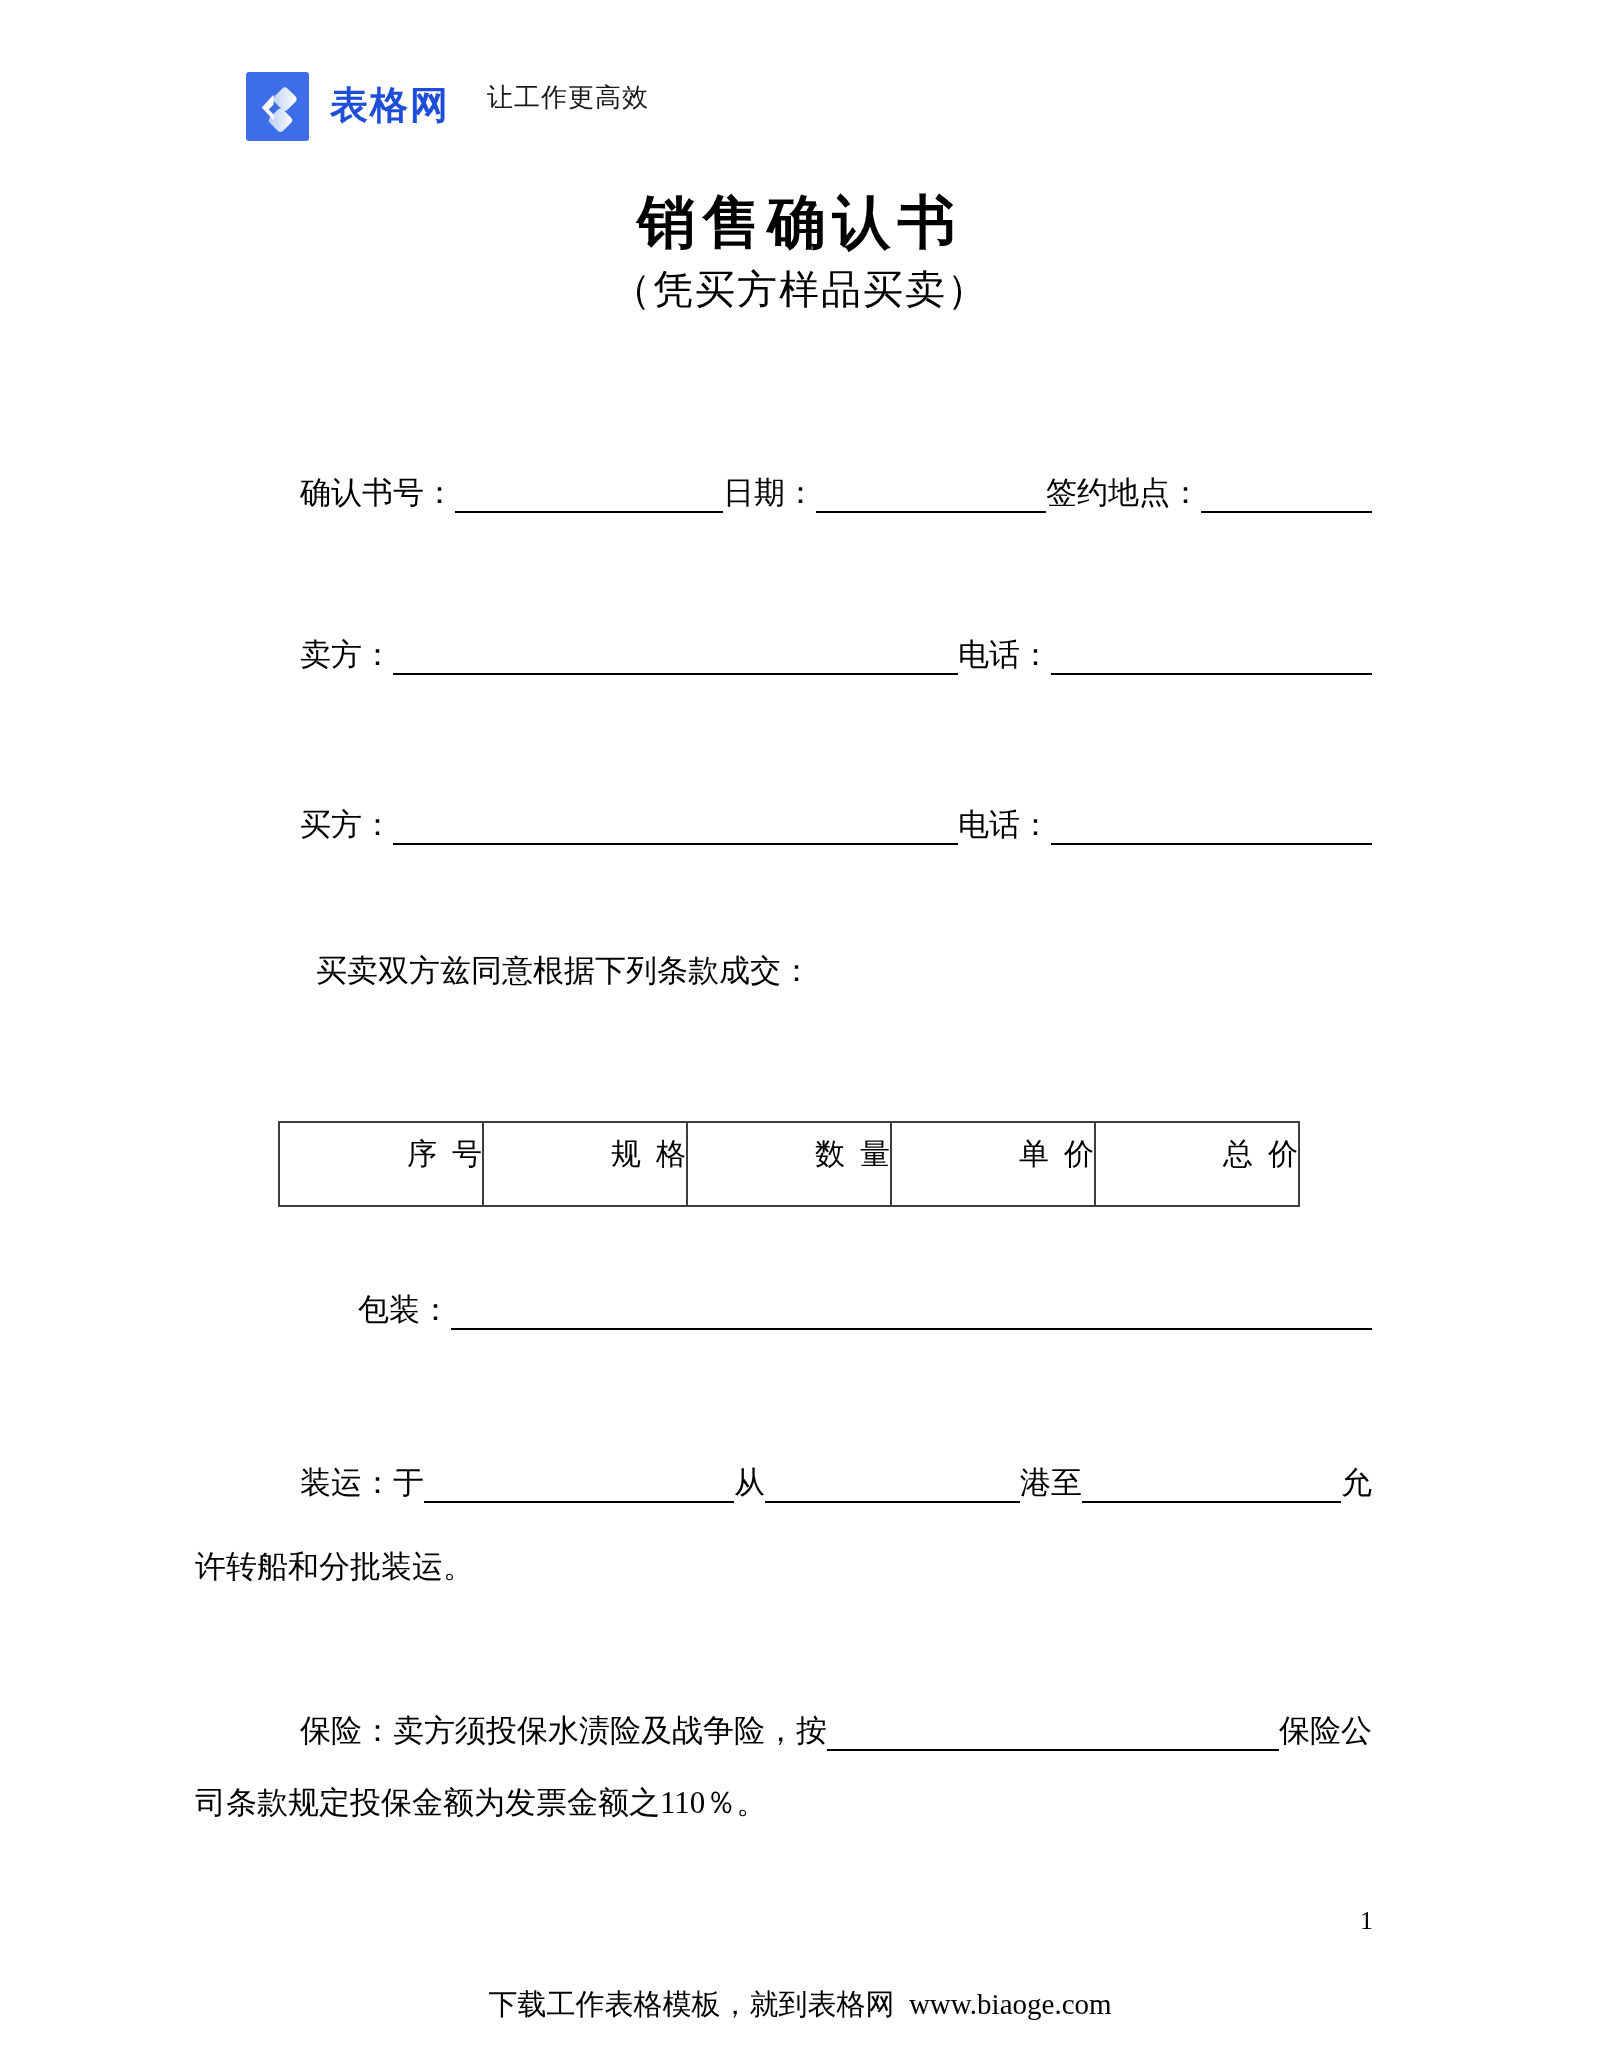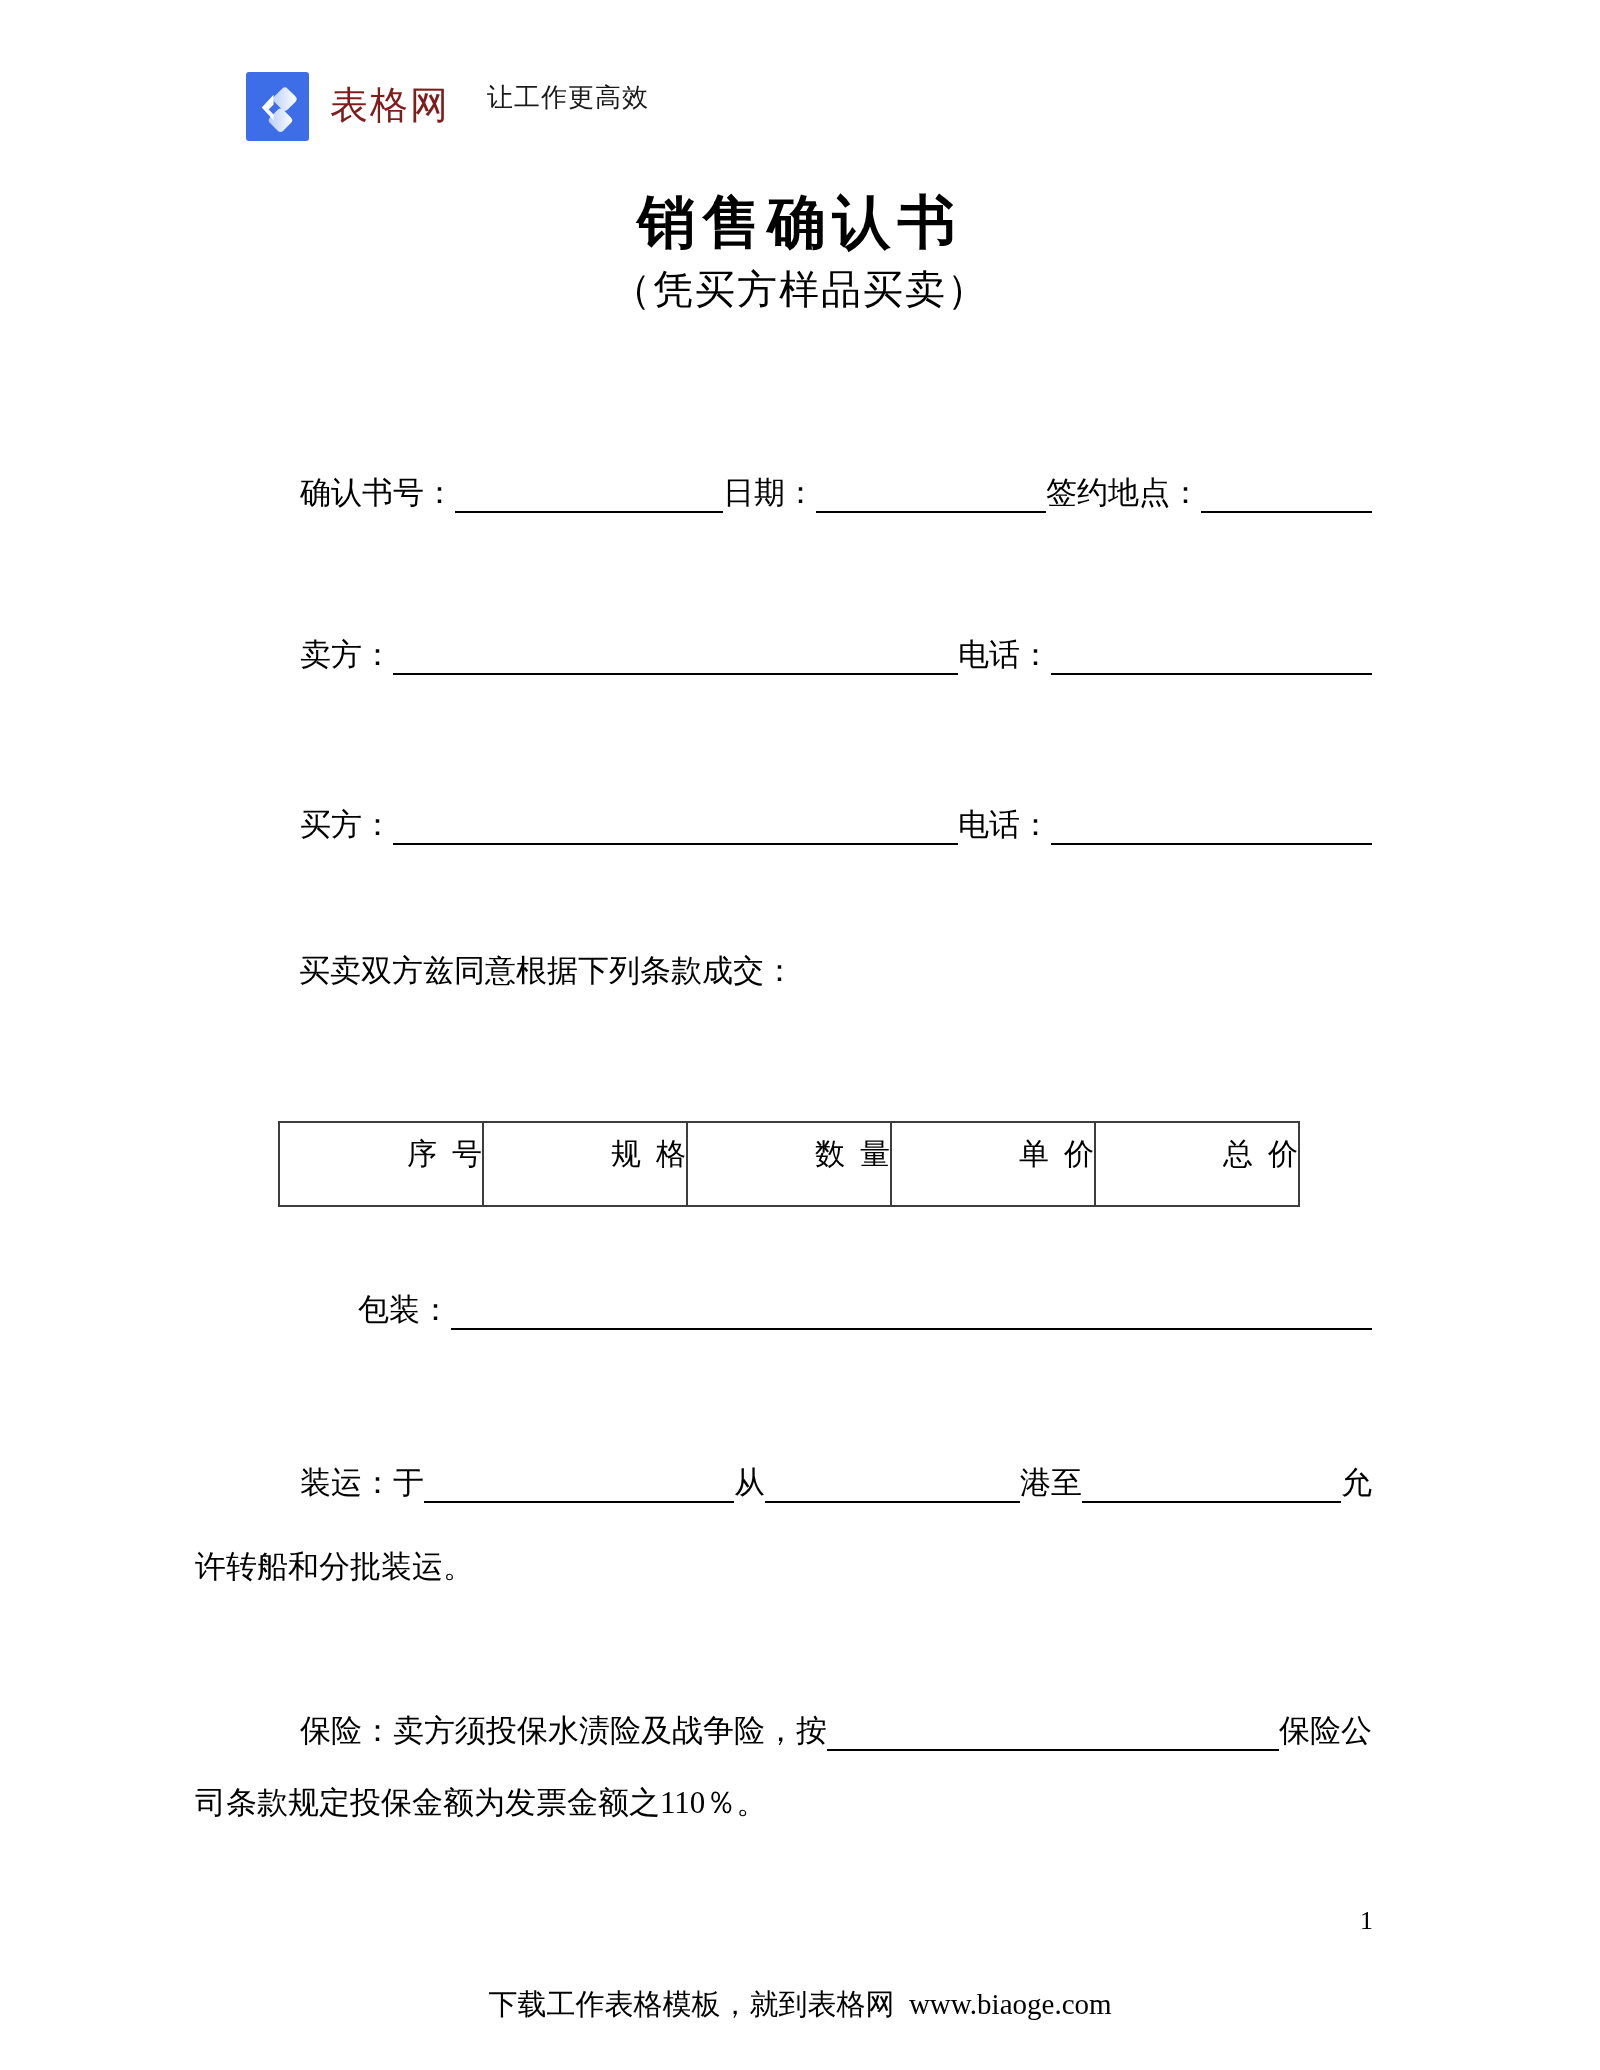--- a/index.html
+++ b/index.html
@@ -5,22 +5,22 @@
   html,body { margin:0; padding:0; background:#ffffff; }
   .page {
     position:relative; width:1600px; height:2070px; background:#ffffff;
     color:#000; font-family:"Liberation Serif", serif; overflow:hidden;
   }
 
   
   .logo { position:absolute; left:246px; top:72px; width:63px; height:69px; }
   .brand {
     position:absolute; left:330px; top:80px;
-    font-family:"Liberation Sans", sans-serif; font-weight:normal;
-    font-size:38px; letter-spacing:2px; color:#7f1d1d;
+    font-family:"Liberation Sans", sans-serif; font-weight:bold;
+    font-size:38px; letter-spacing:2px; color:#1d4ed8;
   }
   .tagline {
     position:absolute; left:487px; top:80px;
     font-size:26px; color:#1a1a1a; letter-spacing:1px;
   }
 
   
   .doc-title {
     position:absolute; left:0; top:184px; width:100%; text-align:center;
     font-family:"Liberation Sans", sans-serif; font-weight:bold;
@@ -36,21 +36,21 @@
     position:absolute; display:flex; align-items:flex-end;
     font-size:31px; line-height:1.25; white-space:pre;
   }
   .lbl { flex:none; }
   .blank { border-bottom:2px solid #000; height:36px; flex:none; }
   .blank.grow { flex:1 1 auto; }
 
   .row1     { left:300px; top:474px;  width:1072px; }
   .seller   { left:300px; top:636px;  width:1072px; }
   .buyer    { left:300px; top:806px;  width:1072px; }
-  .agree    { left:299px; top:952px;font-family:Liberation Serif, serif; }
+  .agree    { left:316px; top:952px;font-family:Liberation Serif, serif; }
   .packing  { left:358px; top:1291px; width:1014px; }
   .ship1    { left:300px; top:1464px; width:1072px; }
   .ship2    { left:195px; top:1548px; }
   .ins1     { left:300px; top:1712px; width:1072px; }
   .ins2     { left:195px; top:1784px; }
   .gap36 { }
 
   
   .spec-table {
     position:absolute; left:278px; top:1121px; width:1022px; height:86px;

